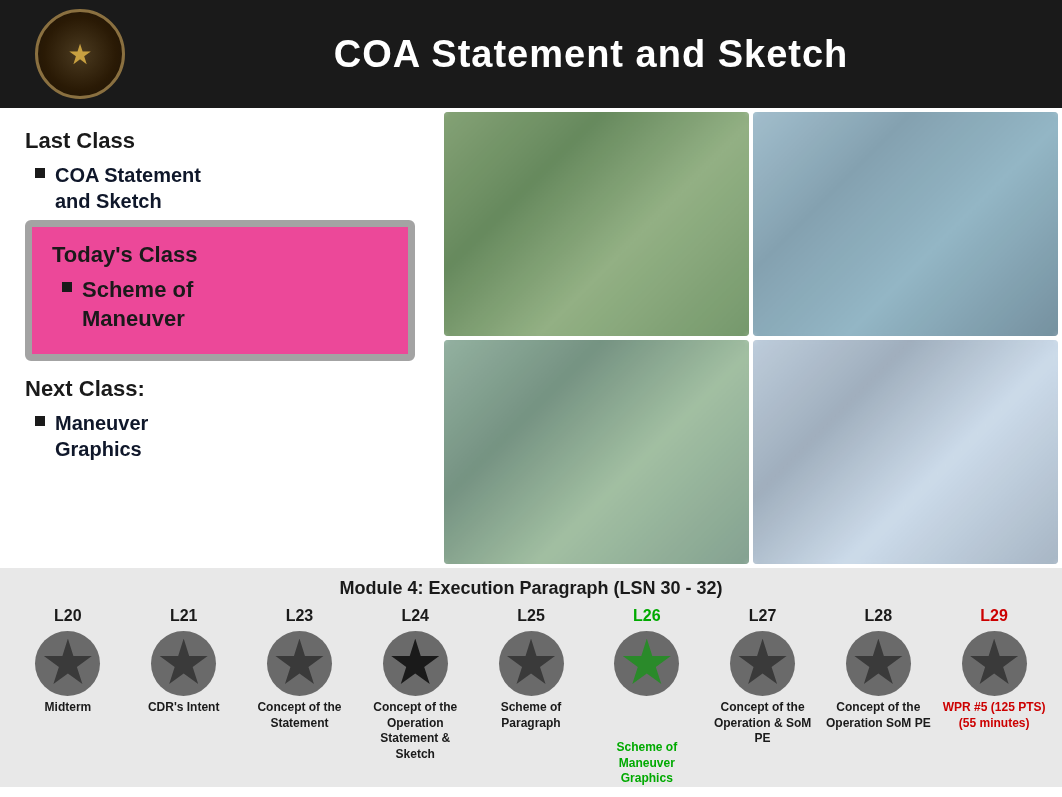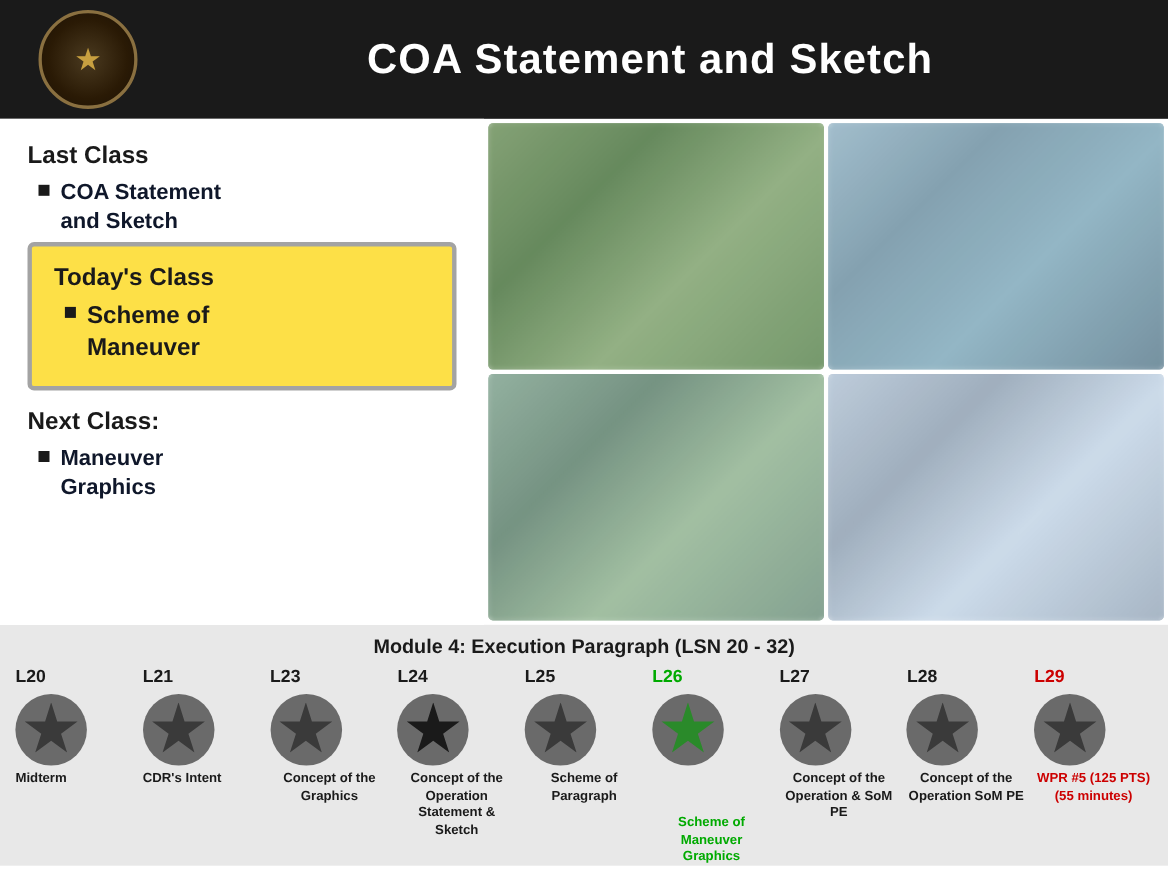--- a/index.html
+++ b/index.html
@@ -90,22 +90,22 @@
       margin-top: 6px;
       margin-right: 10px;
     }
     .bullet-text {
       font-size: 20px;
       font-weight: bold;
       color: #0f172a;
       line-height: 1.3;
     }
     .today-box {
-      background: #fde047;
-      border: 4px solid #a3a3a3;
+      background: #ec4899;
+      border: 7px solid #a3a3a3;
       border-radius: 6px;
       padding: 15px 20px;
       margin: 4px 0;
     }
     .today-box .section-title {
       color: #1a1a1a;
     }
     .today-box .bullet-text {
       color: #1a1a1a;
       font-size: 22px;
@@ -172,21 +172,21 @@
     }
     .lessons-row {
       display: flex;
       align-items: flex-start;
       padding: 0 10px;
     }
     .lesson-col {
       flex: 1;
       display: flex;
       flex-direction: column;
-      align-items: flex-start;
+      align-items: center;
       text-align: center;
       padding: 0 4px;
     }
     .lesson-label {
       font-size: 16px;
       font-weight: bold;
       color: #1a1a1a;
       margin-bottom: 6px;
     }
     .lesson-label.green {
@@ -279,21 +279,21 @@
 
   <div class="right-panel">
     <div class="image-placeholder top-left"></div>
     <div class="image-placeholder top-right"></div>
     <div class="image-placeholder bottom-left"></div>
     <div class="image-placeholder bottom-right"></div>
   </div>
 </div>
 
 <div class="module-bar">
-  <div class="module-title">Module 4: Execution Paragraph (LSN 20 - 32)</div>
+  <div class="module-title">Module 4: Execution Paragraph (LSN 30 - 32)</div>
   <div class="lessons-row">
 
     <div class="lesson-col">
       <div class="lesson-label">L20</div>
       <div class="lesson-icon">
         <div class="lesson-icon-inner">
             <div class="burst dark"></div>
           </div>
       </div>
       <div class="lesson-text">Midterm</div>
@@ -310,21 +310,21 @@
     </div>
 
 
     <div class="lesson-col">
       <div class="lesson-label">L23</div>
       <div class="lesson-icon">
         <div class="lesson-icon-inner">
             <div class="burst dark"></div>
           </div>
       </div>
-      <div class="lesson-text">Concept of the Graphics</div>
+      <div class="lesson-text">Concept of the Statement</div>
     </div>
 
     <div class="lesson-col">
       <div class="lesson-label">L24</div>
       <div class="lesson-icon">
         <div class="lesson-icon-inner">
             <div class="burst darkest"></div>
           </div>
       </div>
       <div class="lesson-text">Concept of the Operation Statement &amp; Sketch</div>

